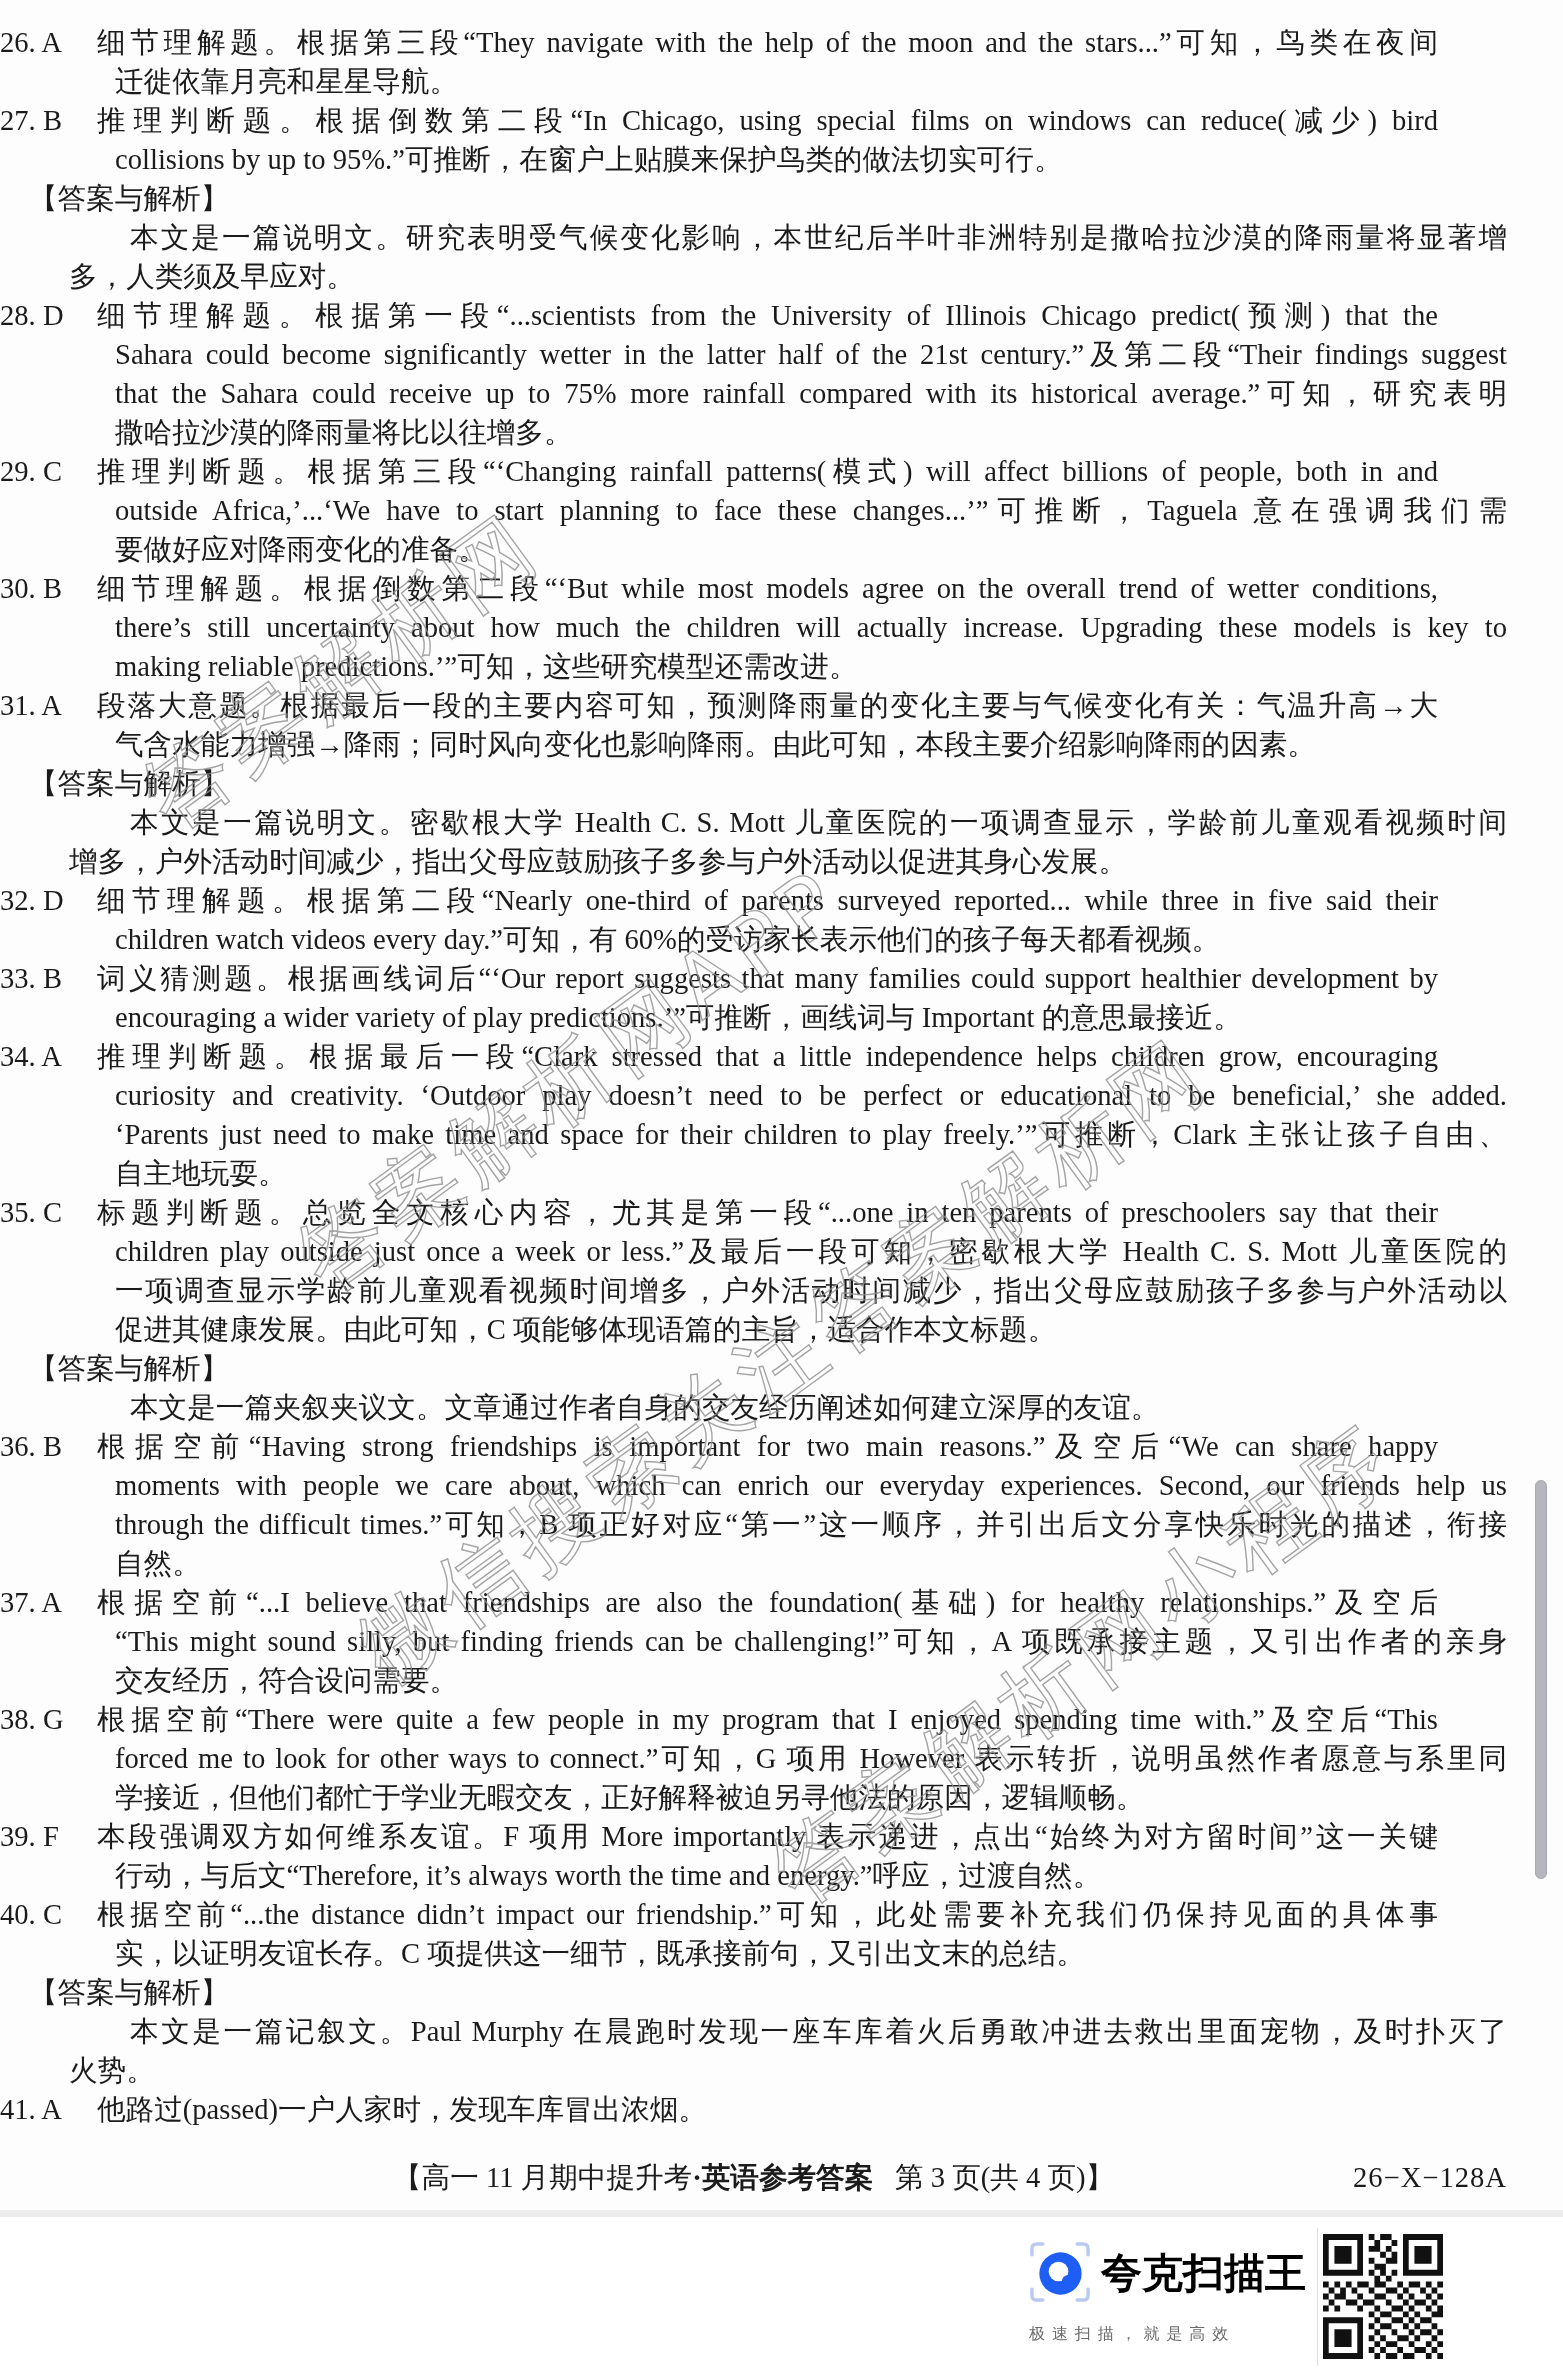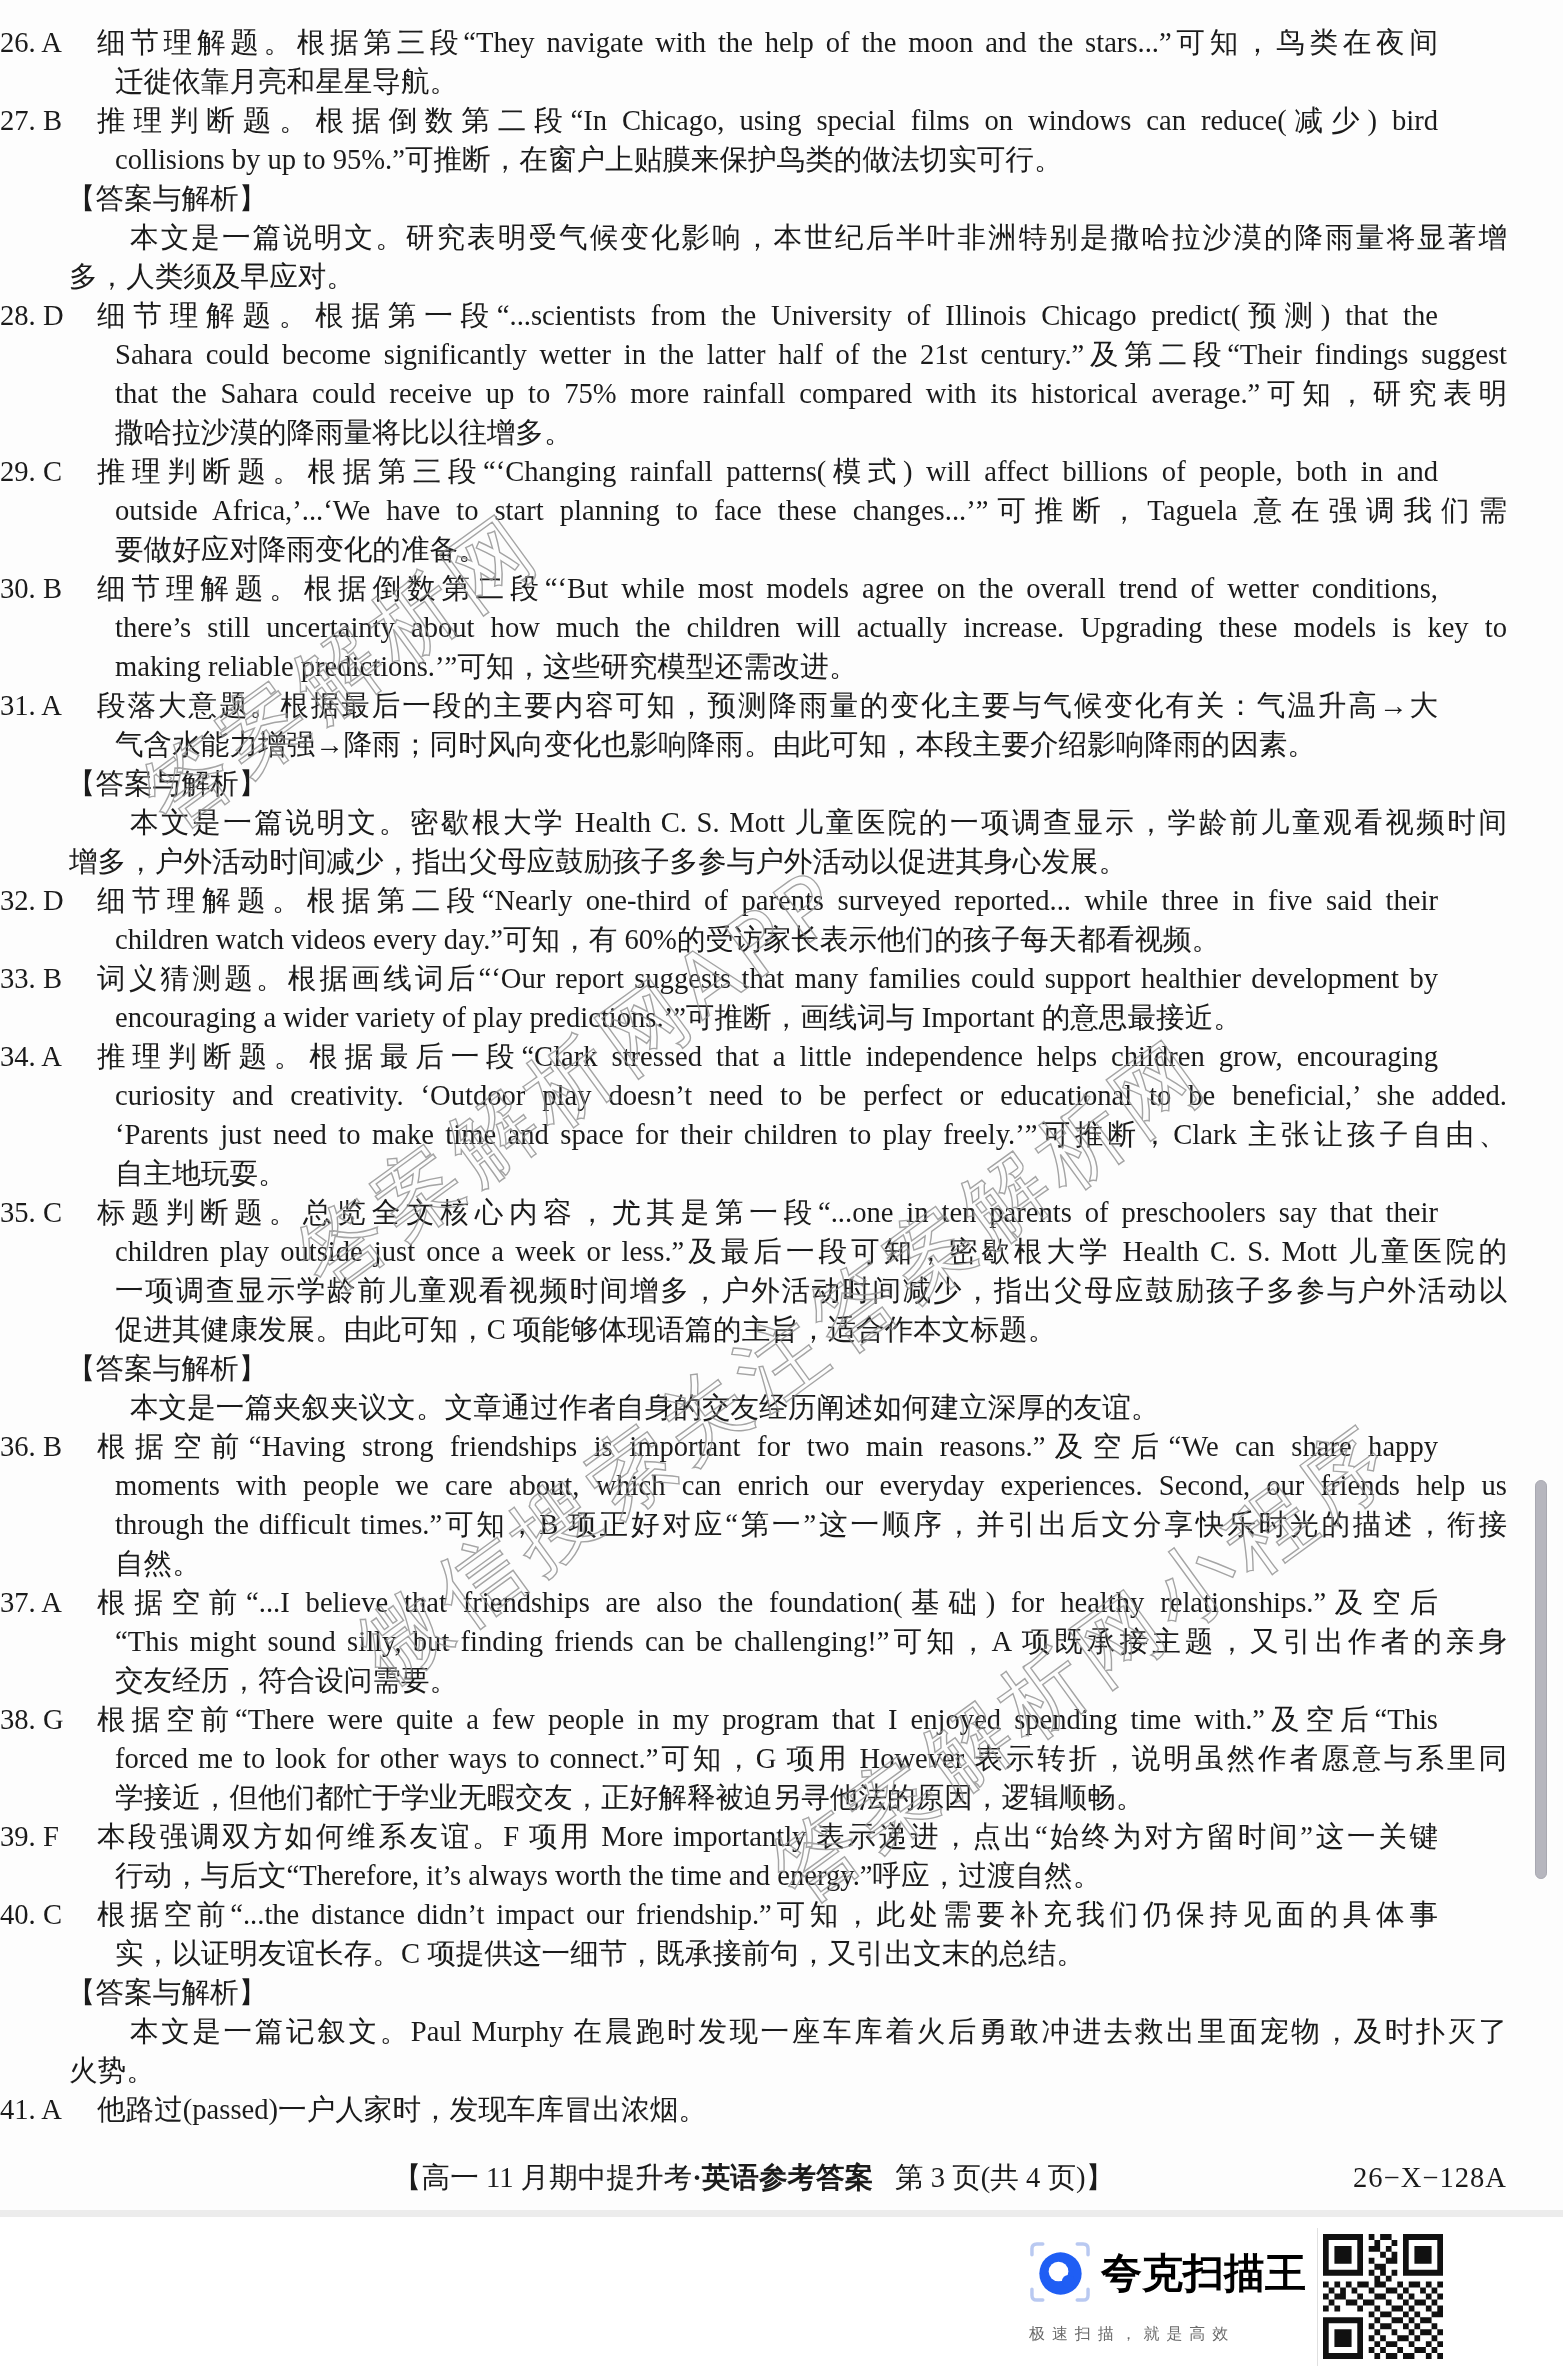--- a/index.html
+++ b/index.html
@@ -11,21 +11,21 @@
     .content { position: absolute; top: 22.7px; left: 0; width: 1563px; }
     .ln {
       height: 39px; line-height: 39px; font-size: 28.6px;
       overflow: hidden; white-space: normal; box-sizing: border-box;
     }
     .j { text-align: justify; text-align-last: justify; }
     .first { display: flex; width: 1438px; }
     .first .num { width: 97px; flex: none; white-space: nowrap; }
     .first .txt { flex: 1; min-width: 0; height: 39px; overflow: hidden; }
     .cont { margin-left: 115px; width: 1392px; }
-    .hdr { margin-left: 67px; width: 1440px; }
+    .hdr { margin-left: 29px; width: 1440px; }
     .sf { margin-left: 130px; width: 1377px; }
     .sc { margin-left: 69px; width: 1438px; }
 
     .wm-layer { position: absolute; inset: 0; pointer-events: none; z-index: 5; }
     .wm {
       position: absolute; height: 99px; line-height: 99px; text-align: center;
       white-space: nowrap; font-size: 85px; letter-spacing: 7.9px;
       font-family: "DejaVu Sans", sans-serif;
       color: transparent; -webkit-text-stroke: 1.4px #8e8e8e; opacity: 0.8;
       transform: rotate(-36deg); transform-origin: 50% 50%;

